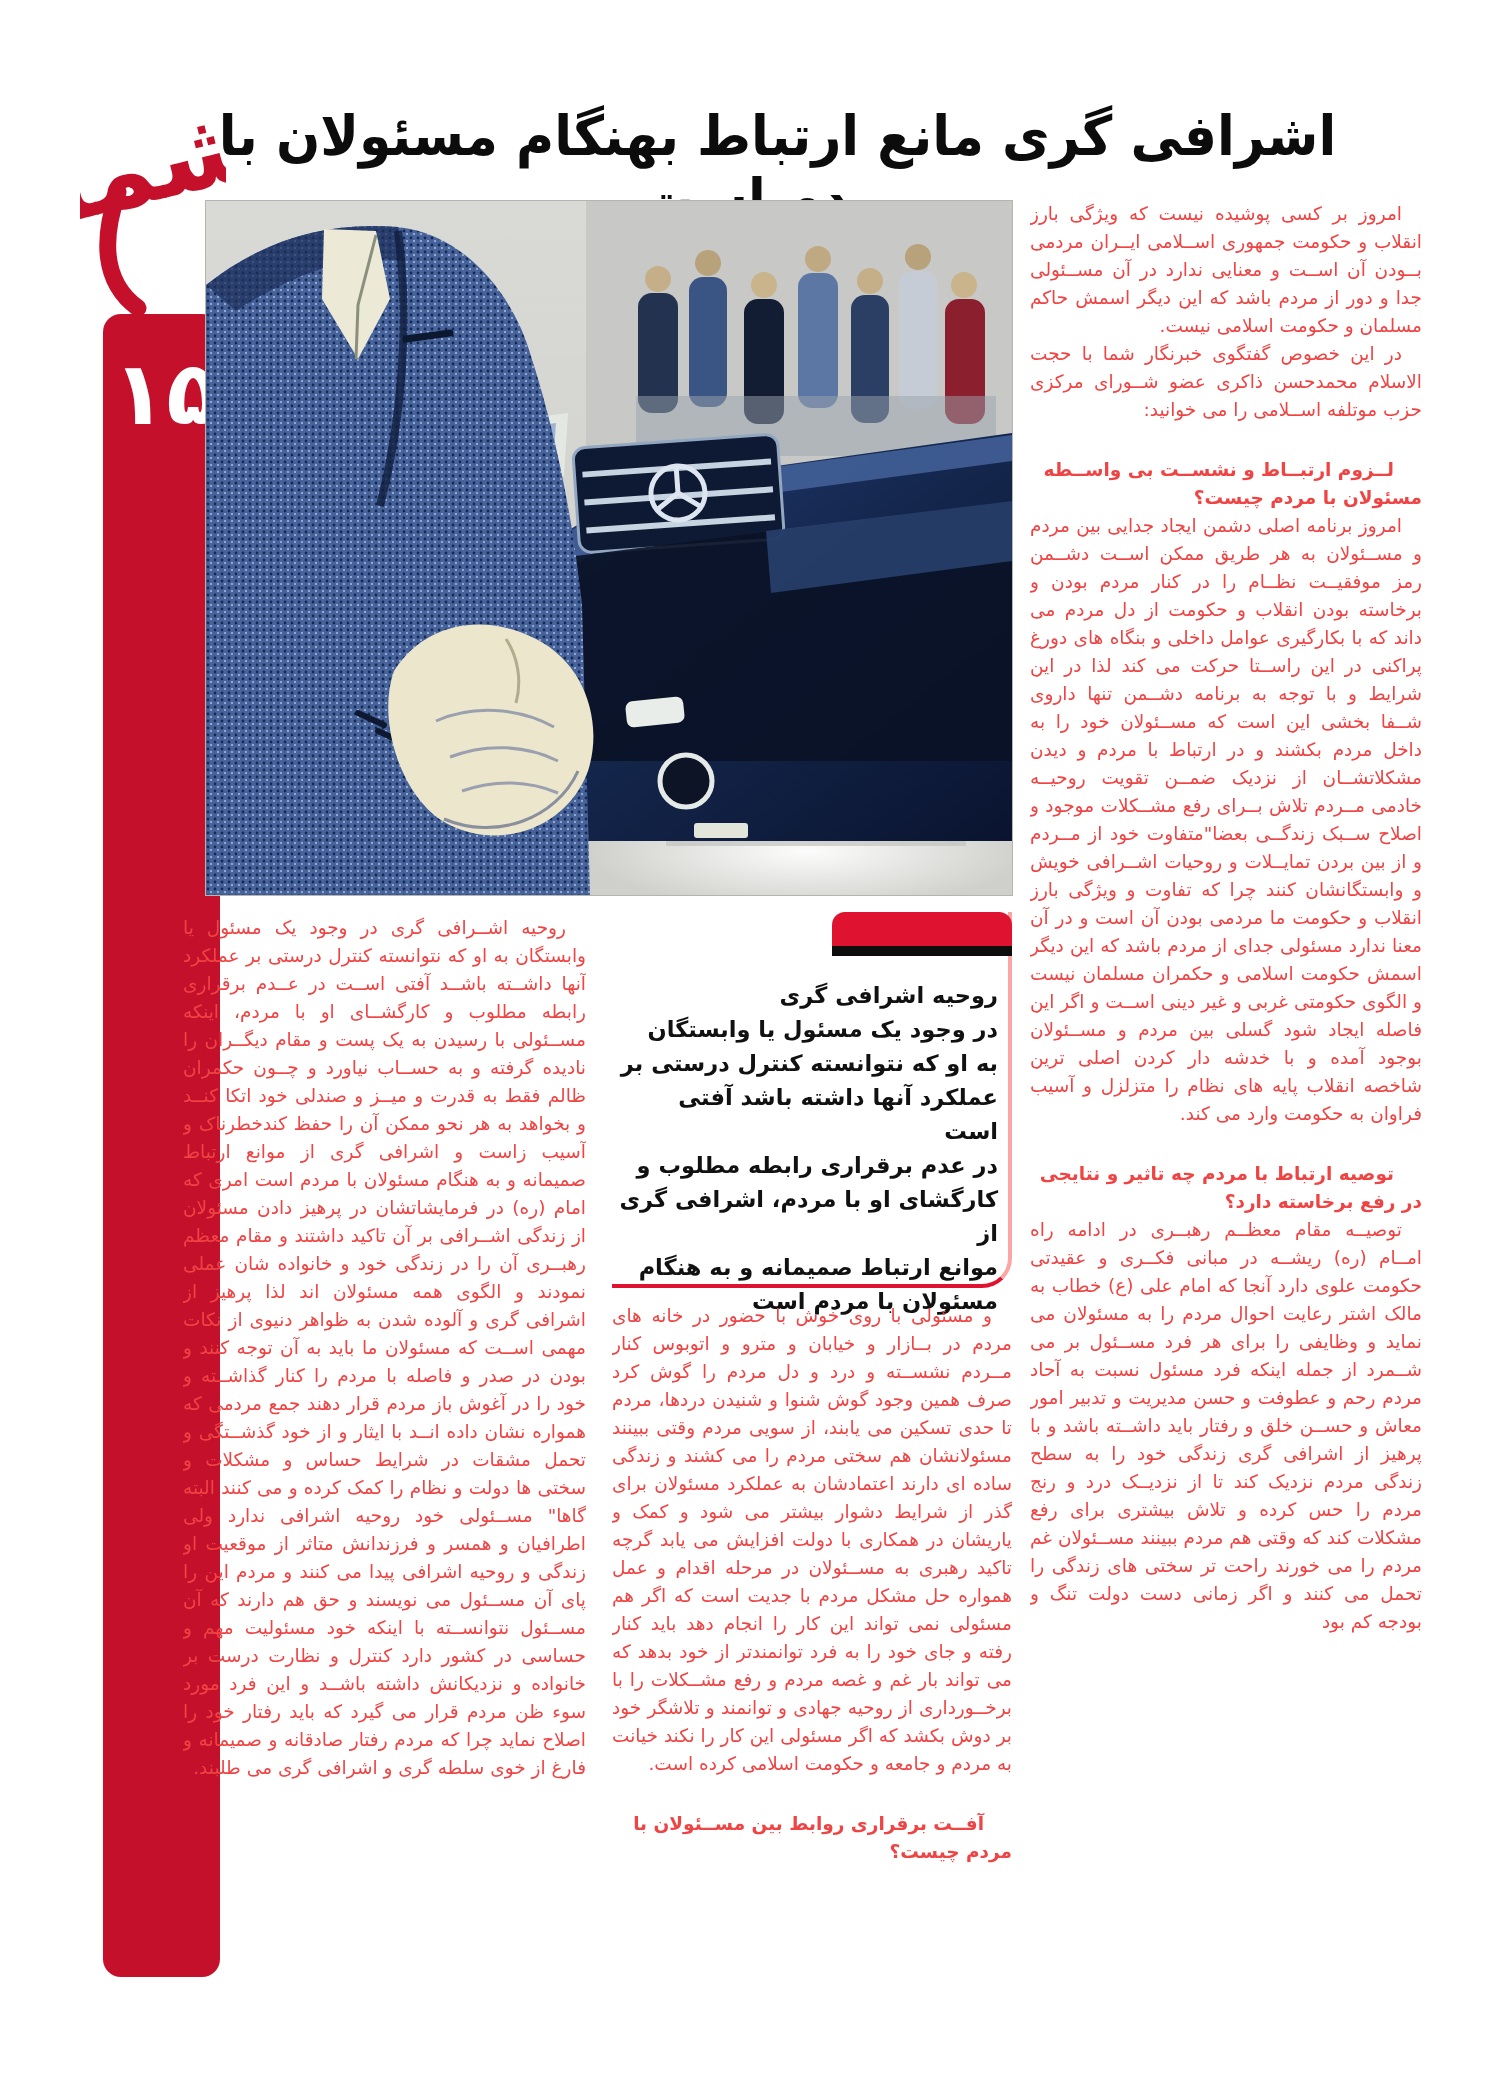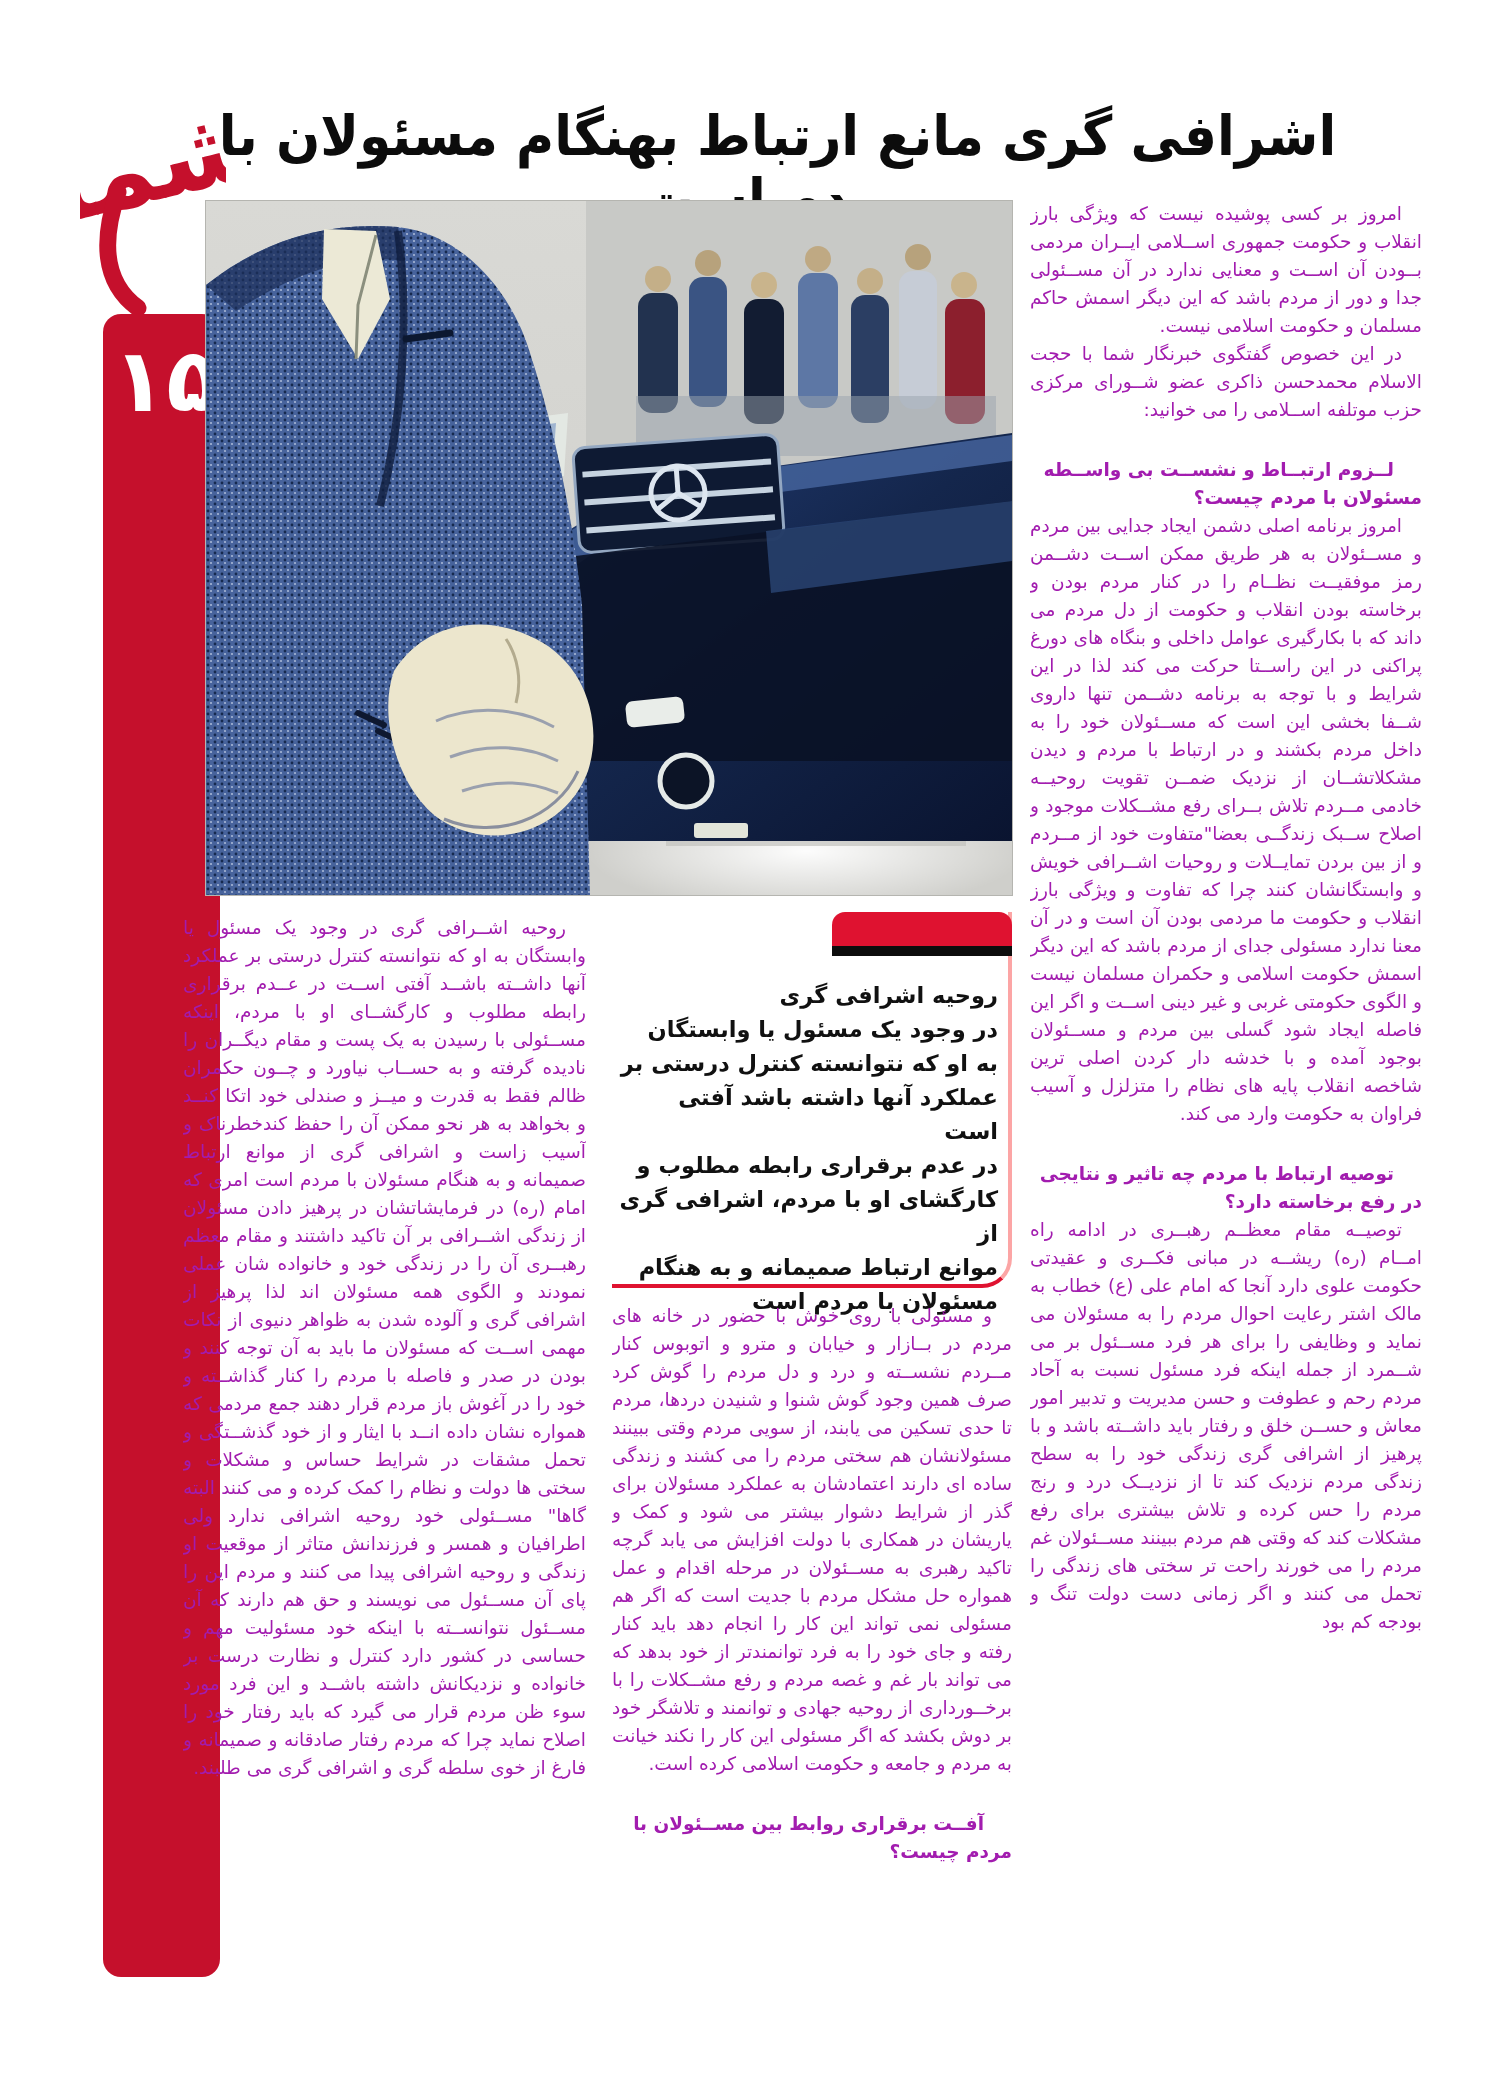--- a/index.html
+++ b/index.html
@@ -7,42 +7,42 @@
     position:relative; width:1500px; height:2081px; background:#ffffff;
     overflow:hidden; font-family:"DejaVu Sans", sans-serif;
   }
   
   .logo-svg{position:absolute; left:80px; top:42px; width:146px; height:278px;}
   .redbar{
     position:absolute; left:103px; top:314px; width:117px; height:1663px;
     background:#c5102c; border-radius:18px; color:#ffffff; text-align:center;
     direction:rtl;
   }
-  .issue-number{margin-top:16px; font-size:88px; font-weight:bold; line-height:1.15;padding-left:20px;}
+  .issue-number{margin-top:29px; font-size:88px; font-weight:bold; line-height:1.15;padding-left:20px;}
   .date-list{margin-top:10px;}
   .date-line{font-size:15.5px; line-height:27.5px; font-weight:bold;}
   
   .kicker{
     position:absolute; left:500px; top:66px; width:810px; text-align:center;
     direction:rtl; font-weight:bold; font-size:27px; color:#8a8a8a;
   }
   .headline{
     position:absolute; left:195px; top:104px; width:1165px; text-align:center;
     direction:rtl; font-weight:bold; font-size:52px; color:#0c0c0c;
     transform:scaleY(1.06); transform-origin:top center; letter-spacing:-1px;
   }
   
   .photo{
     position:absolute; left:205px; top:200px; width:806px; height:694px;
     border:1px solid #b5b5b0; box-sizing:content-box; background:#d7d7d3;
   }
   .photo svg{display:block; width:100%; height:100%;}
   
   .col{
-    position:absolute; direction:rtl; text-align:justify; color:#a21caf;
+    position:absolute; direction:rtl; text-align:justify; color:#ef4444;
     font-size:18.5px; line-height:28px; overflow:hidden;
   }
   .col-right{left:1030px; top:200px; width:392px; height:1848px;}
   .col-mid  {left:612px;  top:1302px; width:400px; height:585px;}
   .col-left {left:183px;  top:914px;  width:403px; height:1030px;}
   .blk-p{text-indent:20px;}
   .blk-h{font-weight:bold; margin-top:32px; text-indent:28px; text-align:right;}
   .blk-h:first-child{margin-top:0;}
   
   .quote-box{

